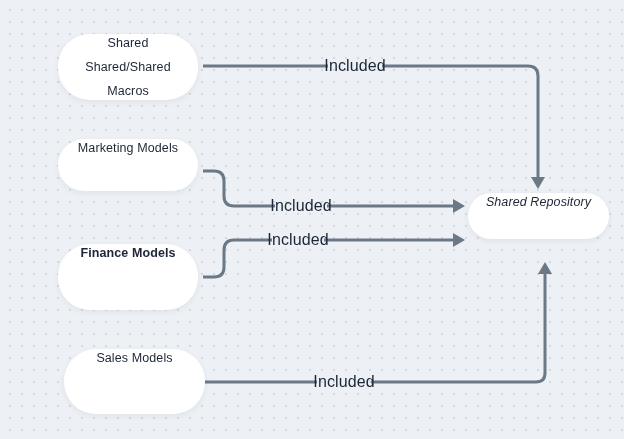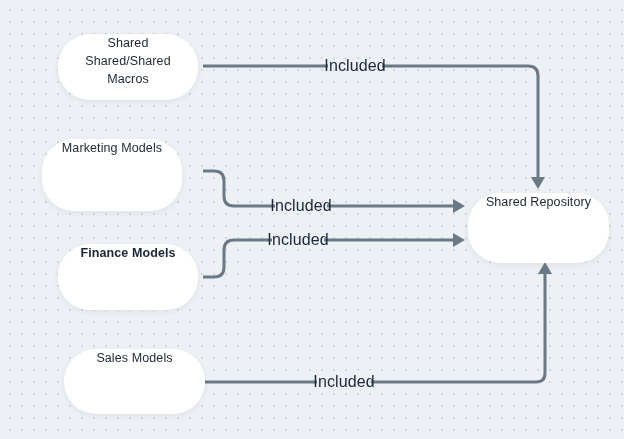--- a/index.html
+++ b/index.html
@@ -32,34 +32,34 @@
   .arrowhead { fill: #6b7987; stroke: none; }
 
   .node {
     position: absolute;
     background: #ffffff;
     border-radius: 32px;
     box-shadow: 0 2px 6px rgba(45, 65, 95, 0.07);
     display: flex;
     flex-direction: column;
     align-items: center;
-    justify-content: flex-start;
+    justify-content: space-between;
     text-align: center;
     color: #1c2636;
     font-size: 12.5px;
     font-weight: 500;
     line-height: 18px;
     letter-spacing: 0.1px;
     white-space: nowrap;
   }
   .node-1 { left: 58px;  top: 34px;  width: 140px; height: 66px; }
-  .node-2 { left: 42px;  top: 139px; width: 140px; height: 72px; }
+  .node-2 { left: 58px;  top: 139px; width: 140px; height: 52px; }
   .node-3 { left: 58px;  top: 244px; width: 140px; height: 66px; font-weight: bold; }
   .node-4 { left: 64px;  top: 349px; width: 141px; height: 65px; }
-  .node-5 { left: 468px; top: 193px; width: 141px; height: 70px; }
+  .node-5 { left: 468px; top: 193px; width: 141px; height: 46px; font-style: italic; }
 
   .edge-label {
     position: absolute;
     transform: translate(-50%, -50%);
     color: #1c2636;
     font-size: 16px;
     font-weight: 500;
     letter-spacing: 0.1px;
     white-space: nowrap;
   }

